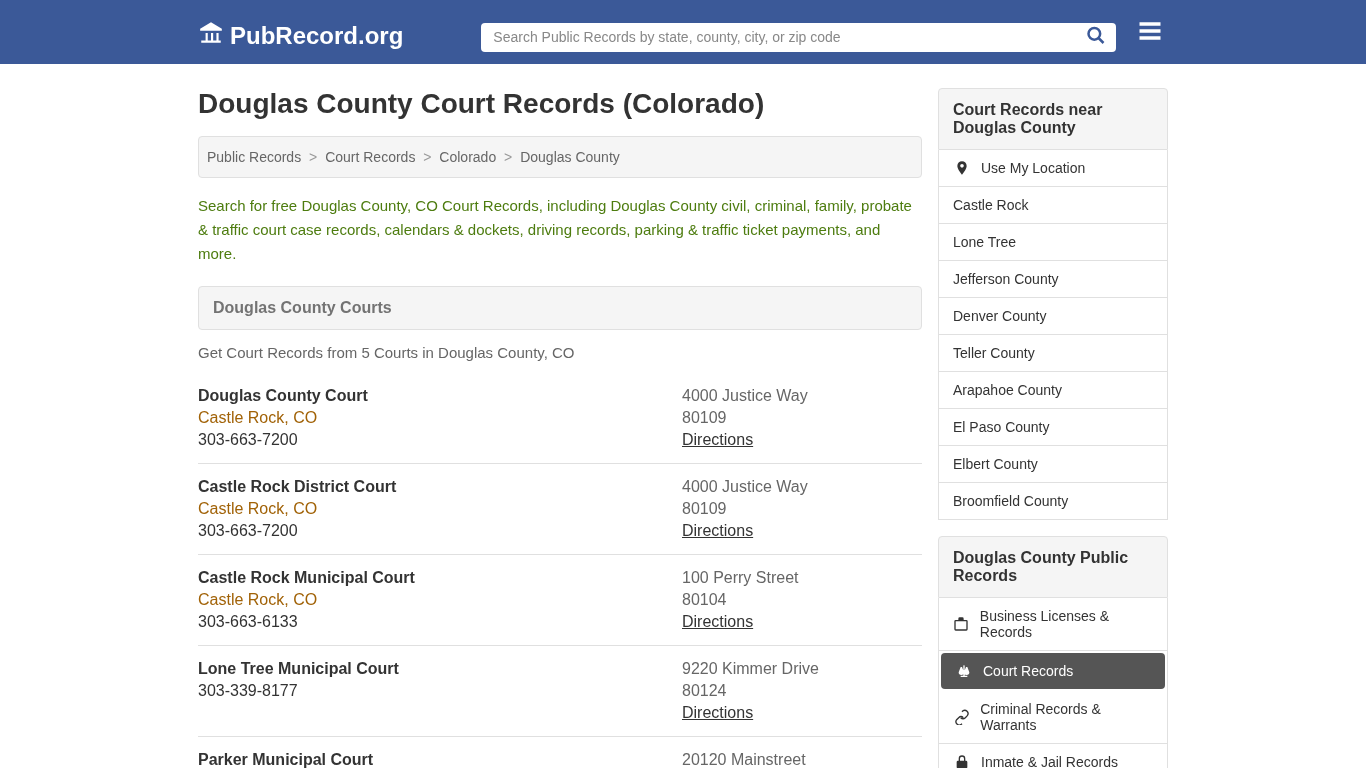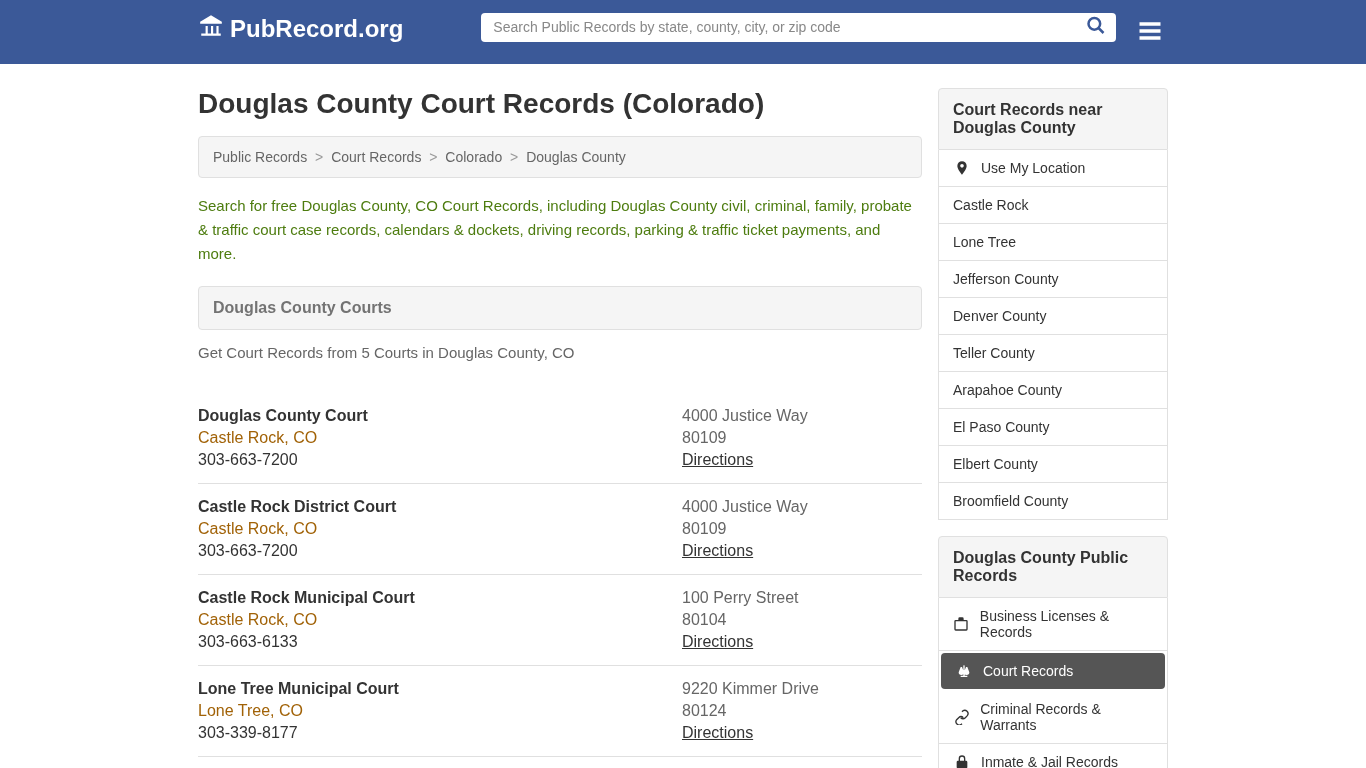--- a/index.html
+++ b/index.html
@@ -1,38 +1,38 @@
 <!DOCTYPE html>
 <html><head>
 <meta charset="utf-8">
 <style>
 * { margin: 0; padding: 0; box-sizing: border-box; }
 body { font-family: -apple-system, BlinkMacSystemFont, "Segoe UI", Helvetica, Arial, sans-serif; color: #333; background: #fff; }
 .header { background: #3b5998; height: 64px; display: flex; align-items: center; padding: 0 24px; }
-.header-inner { width: 970px; margin: 0 auto; display: flex; align-items: flex-start; }
+.header-inner { width: 970px; margin: 0 auto; display: flex; align-items: flex-end; }
 .logo { display: flex; align-items: center; color: #fff; font-size: 24px; font-weight: bold; cursor: pointer; }
 .logo-icon { margin-right: 6px; }
 .search-wrap { flex: 1; margin-left: 78px; position: relative; }
 .search-input { width: 100%; height: 29px; border: none; border-radius: 4px; padding: 0 40px 0 12px; font-size: 14px; color: #333; }
 .search-input::placeholder { color: #888; }
 .search-btn { position: absolute; right: 6px; top: 50%; transform: translateY(-50%); background: none; border: none; cursor: pointer; padding: 4px; }
 .search-btn svg { width: 20px; height: 20px; stroke: #3b5998; }
 .menu-btn { margin-left: 16px; background: none; border: none; cursor: pointer; padding: 4px; }
 .menu-btn svg { width: 28px; height: 28px; stroke: #fff; }
 .container { width: 970px; margin: 0 auto; padding-top: 24px; display: flex; gap: 16px; }
 .main { flex: 1; }
 .sidebar { width: 230px; }
 h1 { font-size: 28px; font-weight: bold; color: #333; margin-bottom: 16px; }
-.breadcrumb { background: #f5f5f5; border: 1px solid #e0e0e0; border-radius: 4px; padding: 12px 14px; font-size: 14px; color: #666; margin-bottom: 16px; }
+.breadcrumb { background: #f5f5f5; border: 1px solid #e0e0e0; border-radius: 4px; padding: 12px 8px; font-size: 14px; color: #666; margin-bottom: 16px; }
 .breadcrumb a { color: #666; text-decoration: none; cursor: pointer; }
 .breadcrumb .sep { color: #999; margin: 0 4px; }
 .breadcrumb .current { color: #666; }
 .intro { font-size: 15px; color: #4d7c0f; line-height: 1.6; margin-bottom: 20px; }
 .section-header { background: #f5f5f5; border: 1px solid #e0e0e0; border-radius: 4px; padding: 12px 14px; font-size: 16px; font-weight: bold; color: #737373; margin-bottom: 14px; }
-.section-sub { font-size: 15px; color: #666; margin-bottom: 32px; }
+.section-sub { font-size: 15px; color: #666; margin-bottom: 12px; }
 .court-item { display: flex; border-bottom: 1px solid #e0e0e0; padding: 14px 0; }
 .court-left { flex: 1; }
 .court-right { width: 240px; }
 .court-name { font-size: 16px; font-weight: bold; color: #333; margin-bottom: 4px; }
 .court-loc { font-size: 16px; color: #a16207; margin-bottom: 4px; }
 .court-phone { font-size: 16px; color: #333; }
 .court-addr { font-size: 16px; color: #666; margin-bottom: 4px; }
 .court-zip { font-size: 16px; color: #666; margin-bottom: 4px; }
 .court-dir { font-size: 16px; color: #333; text-decoration: underline; cursor: pointer; }
 .side-box { margin-bottom: 16px; }
@@ -128,21 +128,20 @@
     </div>
     <div class="court-right">
       <div class="court-addr">100 Perry Street</div>
       <div class="court-zip">80104</div>
       <a class="court-dir">Directions</a>
     </div>
         </div>
         <div class="court-item">
     <div class="court-left">
       <div class="court-name">Lone Tree Municipal Court</div>
-      <div class="court-loc">Lone Tree, CO</div>
       <div class="court-phone">303-339-8177</div>
     </div>
     <div class="court-right">
       <div class="court-addr">9220 Kimmer Drive</div>
       <div class="court-zip">80124</div>
       <a class="court-dir">Directions</a>
     </div>
         </div>
         <div class="court-item">
     <div class="court-left">

